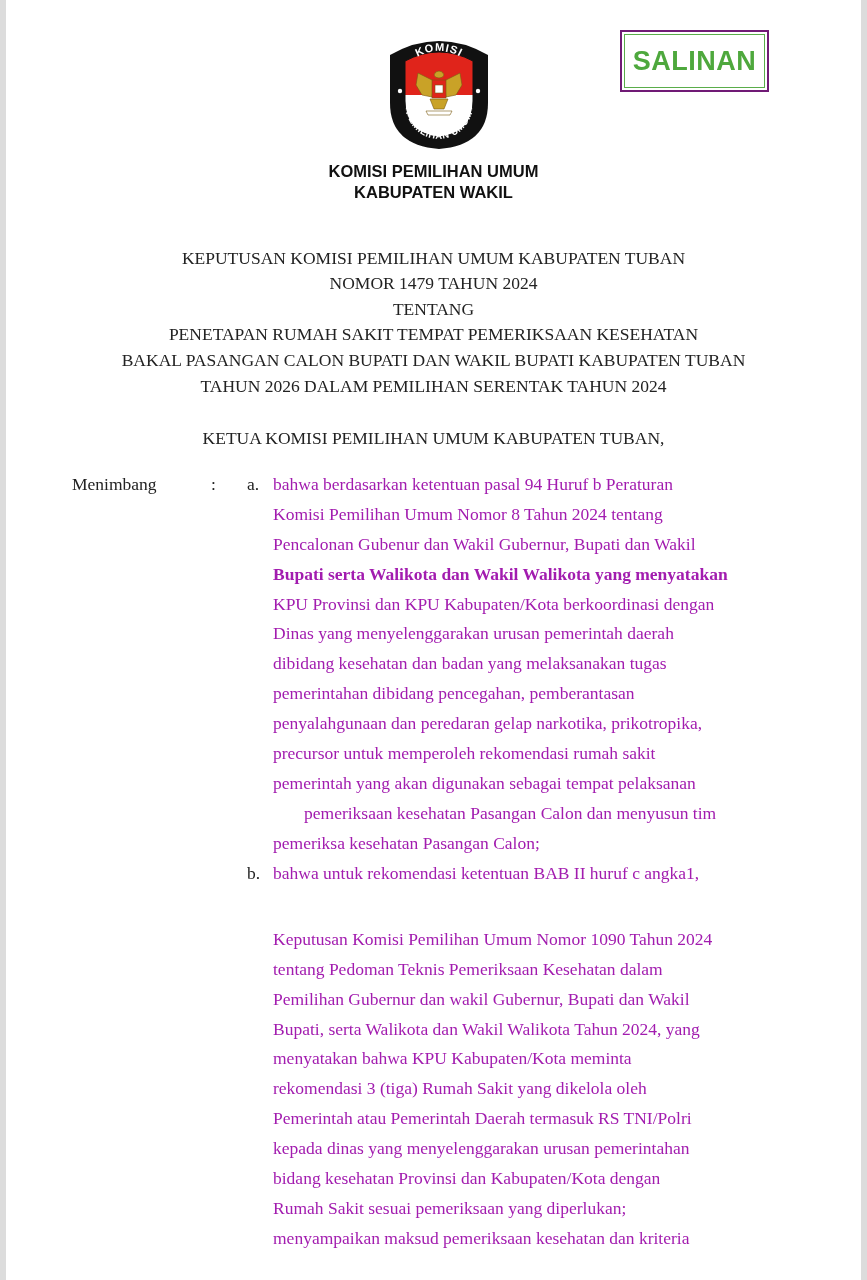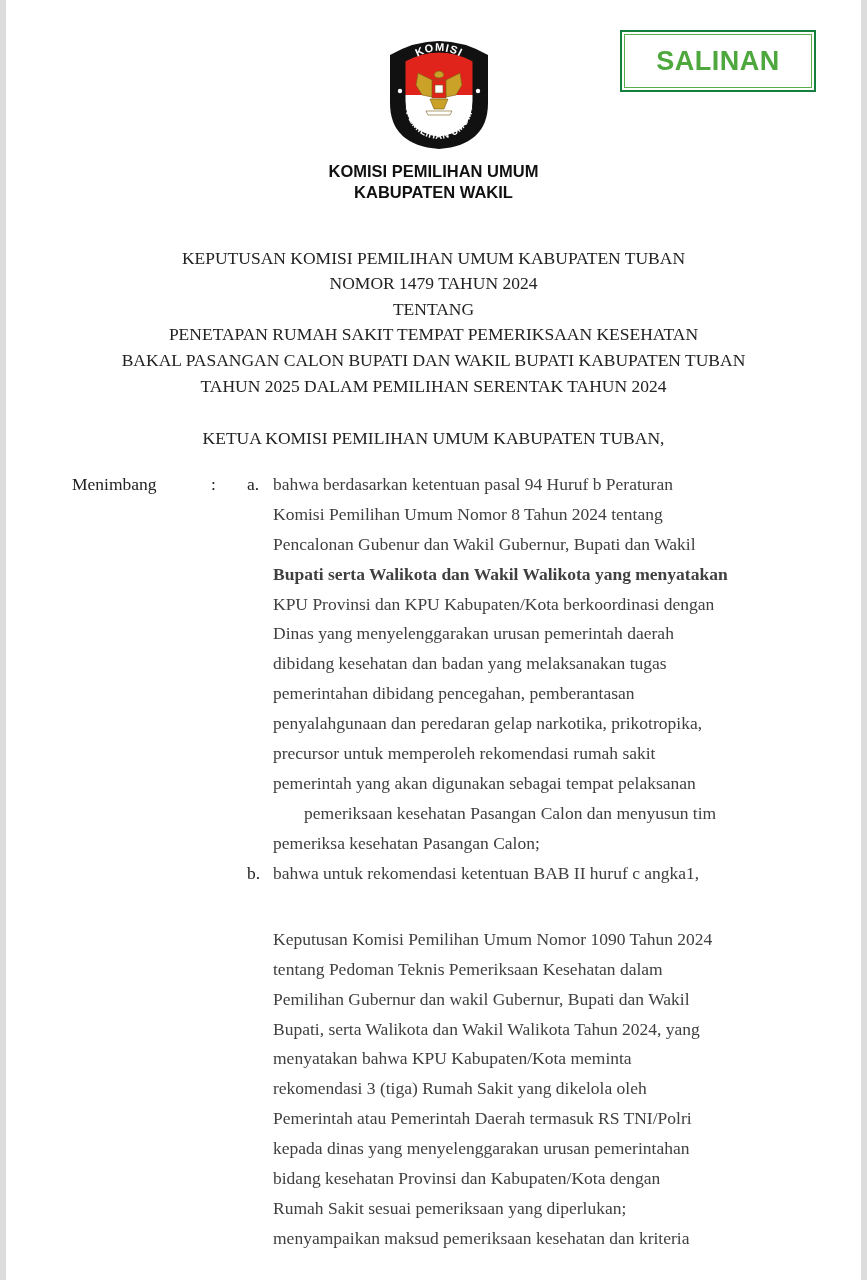--- a/index.html
+++ b/index.html
@@ -10,22 +10,22 @@
       color: #1a1a1a;
     }
     .page {
       position: absolute; left: 6px; top: 0; width: 855px; height: 1280px;
       background: #ffffff;
     }
     .logo {
       position: absolute; left: 388px; top: 33px; width: 102px; height: 116px;
     }
     .stamp {
-      position: absolute; left: 620px; top: 30px; width: 196px; height: 62px;
-      border: 2px solid #15803d; box-sizing: border-box;
+      position: absolute; left: 620px; top: 30px; width: 149px; height: 62px;
+      border: 2px solid #701a75; box-sizing: border-box;
       display: flex; align-items: center; justify-content: center;
     }
     .stamp::before {
       content: ""; position: absolute; inset: 2px; border: 1px solid #5aad4a;
     }
     .stamp span {
       font-family: "Liberation Sans", sans-serif; font-weight: bold;
       font-size: 27px; color: #4ea83d; letter-spacing: 0.5px;
     }
     .org {
@@ -45,21 +45,21 @@
     .colon {
       position: absolute; left: 211px; top: 474px;
       font-family: "Liberation Serif", serif; font-size: 17.5px; color: #222;
     }
     .item-marker {
       position: absolute; left: 247px;
       font-family: "Liberation Serif", serif; font-size: 17.5px; color: #222;
     }
     .para {
       position: absolute; left: 273px; width: 522px;
-      font-family: "Liberation Serif", serif; font-size: 17.5px; color: #404040;
+      font-family: "Liberation Serif", serif; font-size: 17.5px; color: #a21caf;
     }
     .para .ln {
       display: block; height: 29.9px; line-height: 20px;
       text-align: justify; text-align-last: justify; white-space: nowrap;
     }
     .para .ln.last { text-align-last: left; }
   </style>
 </head>
 <body>
 
@@ -103,21 +103,21 @@
 </div>
 
 <div class="org" style="top:161px">KOMISI PEMILIHAN UMUM</div>
 <div class="org" style="top:182px">KABUPATEN WAKIL</div>
 
 <div class="center-line" style="top:248px">KEPUTUSAN KOMISI PEMILIHAN UMUM KABUPATEN TUBAN</div>
 <div class="center-line" style="top:273px">NOMOR 1479 TAHUN 2024</div>
 <div class="center-line" style="top:299px">TENTANG</div>
 <div class="center-line" style="top:324px">PENETAPAN RUMAH SAKIT TEMPAT PEMERIKSAAN KESEHATAN</div>
 <div class="center-line" style="top:350px">BAKAL PASANGAN CALON BUPATI DAN WAKIL BUPATI KABUPATEN TUBAN</div>
-<div class="center-line" style="top:376px">TAHUN 2025 DALAM PEMILIHAN SERENTAK TAHUN 2024</div>
+<div class="center-line" style="top:376px">TAHUN 2026 DALAM PEMILIHAN SERENTAK TAHUN 2024</div>
 
 <div class="center-line" style="top:428px">KETUA KOMISI PEMILIHAN UMUM KABUPATEN TUBAN,</div>
 
 <div class="label">Menimbang</div>
 <div class="colon">:</div>
 
 <div class="item-marker" style="top:474px">a.</div>
 <div class="para" style="top:474px">
   <span class="ln" style="white-space: nowrap; word-spacing: 0px; text-align: left; text-align-last: left;">bahwa berdasarkan ketentuan pasal 94 Huruf b Peraturan</span>
   <span class="ln" style="white-space: nowrap; word-spacing: 0px; text-align: left; text-align-last: left;">Komisi Pemilihan Umum Nomor 8 Tahun 2024 tentang</span>

